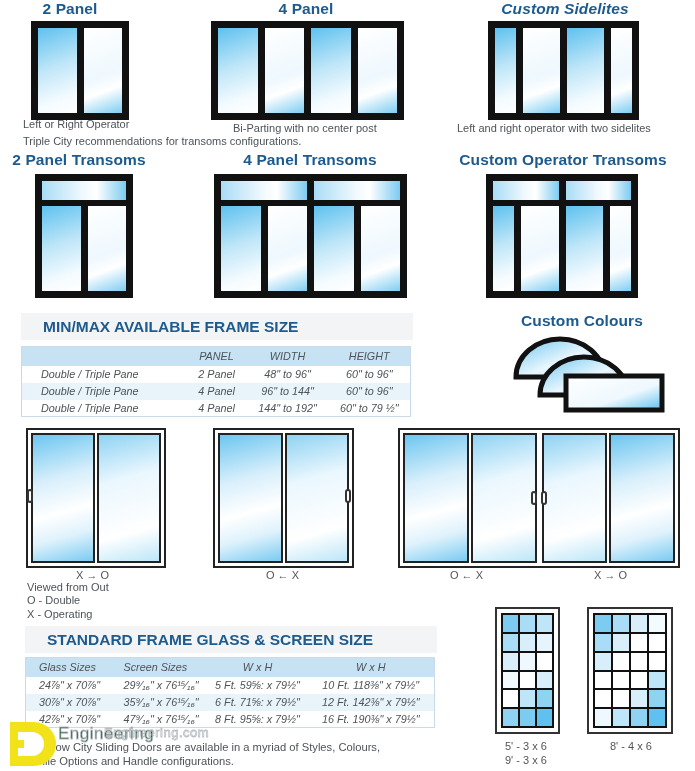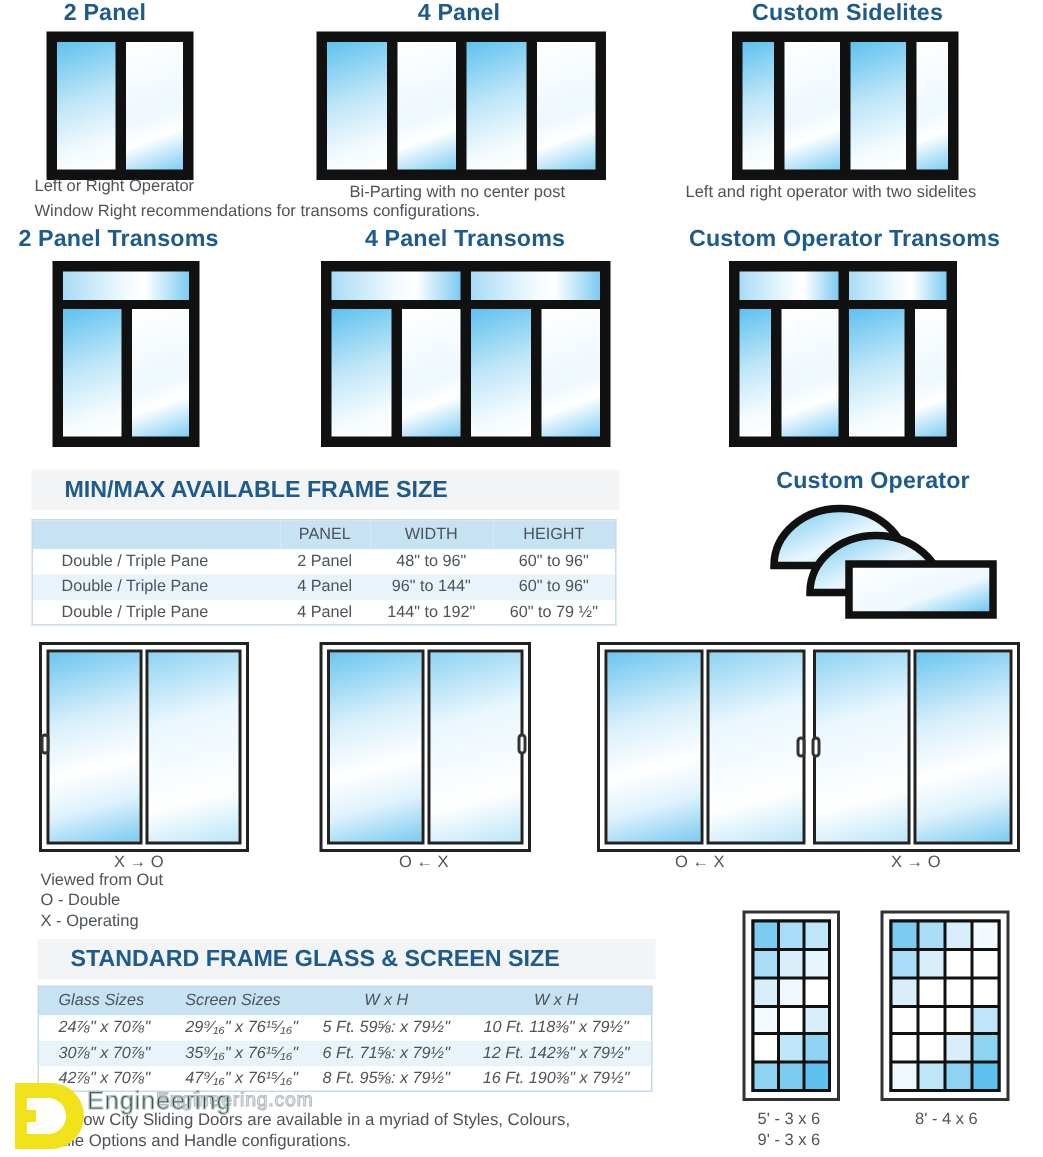--- a/index.html
+++ b/index.html
@@ -59,34 +59,34 @@
 <div class="title" style="left:268px;top:0px;width:76px;">4 Panel</div>
 <div class="win" style="left:211px;top:21px;width:193px;height:99px;">
   <div class="row">
     <div class="pane g1"></div>
     <div class="pane g2"></div>
     <div class="pane g1"></div>
     <div class="pane g2"></div>
   </div>
 </div>
 
-<div class="title" style="left:490px;top:0px;width:150px;">Custom Sidelites</div>
+<div class="title" style="left:490px;top:0px;width:150px;font-style:italic;">Custom Sidelites</div>
 <div class="win" style="left:488px;top:21px;width:151px;height:99px;">
   <div class="row">
     <div class="pane g1" style="flex:0.55;"></div>
     <div class="pane g2"></div>
     <div class="pane g1"></div>
     <div class="pane g2" style="flex:0.55;"></div>
   </div>
 </div>
 
 <div class="caption" style="left:23px;top:118px;">Left or Right Operator</div>
 <div class="caption" style="left:233px;top:122px;">Bi-Parting with no center post</div>
 <div class="caption" style="left:457px;top:122px;">Left and right operator with two sidelites</div>
-<div class="caption" style="left:23px;top:135px;">Window Right recommendations for transoms configurations.</div>
+<div class="caption" style="left:23px;top:135px;">Triple City recommendations for transoms configurations.</div>
 
 <div class="title" style="left:10px;top:151px;width:138px;">2 Panel Transoms</div>
 <div class="win" style="left:35px;top:174px;width:98px;height:124px;">
   <div class="row" style="flex:0 0 19px;">
       <div class="pane gt"></div>
     </div>
   <div class="row">
     <div class="pane g1"></div>
     <div class="pane g2"></div>
   </div>
@@ -114,21 +114,21 @@
   </div>
   <div class="row">
     <div class="pane g1" style="flex:0.55;"></div>
     <div class="pane g2"></div>
     <div class="pane g1"></div>
     <div class="pane g2" style="flex:0.55;"></div>
   </div>
 </div>
 
 <div class="sec-head" style="left:21px;top:313px;width:392px;height:27px;">MIN/MAX AVAILABLE FRAME SIZE</div>
-<table style="left:21px;top:346px;width:390px;">
+<table style="left:21px;top:346px;width:390px;font-style:italic;">
   <thead>
     <tr>
       <th style="width:165px;"></th>
       <th style="width:60px;">PANEL</th>
       <th style="width:82px;">WIDTH</th>
       <th>HEIGHT</th>
     </tr>
   </thead>
   <tbody>
     <tr class="norm">
@@ -145,21 +145,21 @@
     </tr>
     <tr class="norm">
       <td style="padding-left:19px;">Double / Triple Pane</td>
       <td style="text-align:center;">4 Panel</td>
       <td style="text-align:center;">144" to 192"</td>
       <td style="text-align:center;">60" to 79 ½"</td>
     </tr>
   </tbody>
 </table>
 
-<div class="title" style="left:507px;top:312px;width:150px;">Custom Operator</div>
+<div class="title" style="left:507px;top:312px;width:150px;">Custom Colours</div>
 <svg class="abs" style="left:510px;top:333px;" width="160" height="82" viewBox="0 0 160 82">
   <defs>
     <linearGradient id="arcG" x1="0" y1="0" x2="1" y2="1">
       <stop offset="0" stop-color="#6cc6f0"></stop>
         <stop offset="0.55" stop-color="#eaf7fe"></stop>
         <stop offset="1" stop-color="#8fd3f3"></stop>
     </linearGradient>
     <linearGradient id="recG" x1="0" y1="0" x2="1" y2="1">
       <stop offset="0" stop-color="#ffffff"></stop>
         <stop offset="0.6" stop-color="#eef8fe"></stop>

